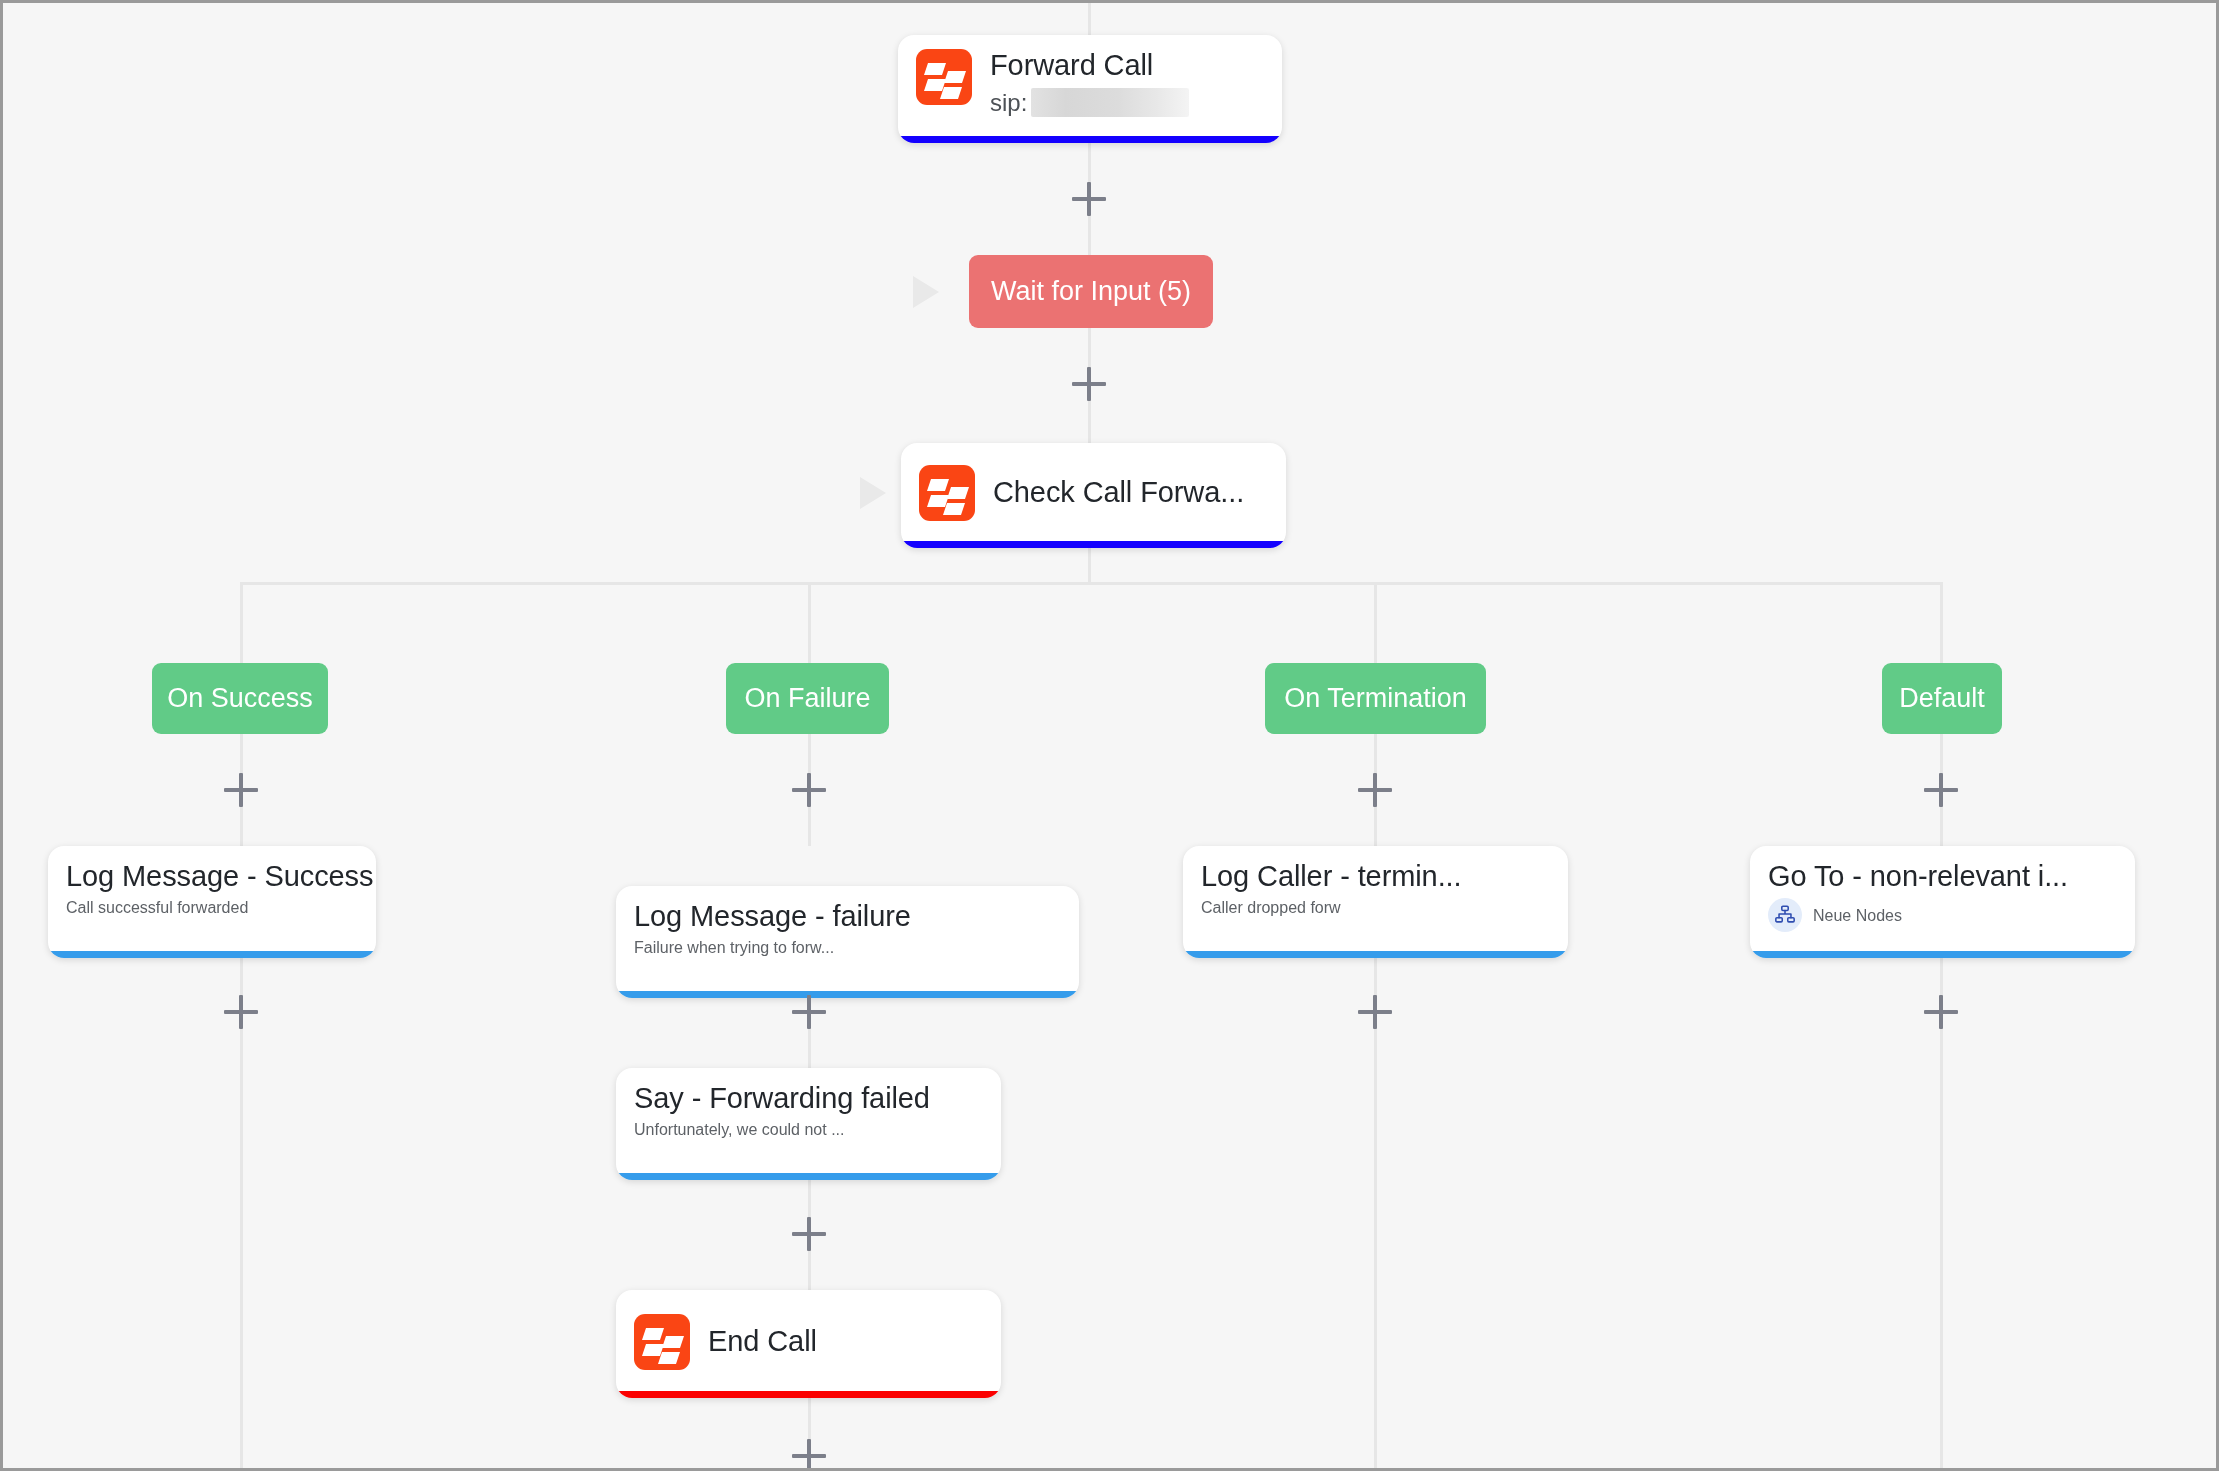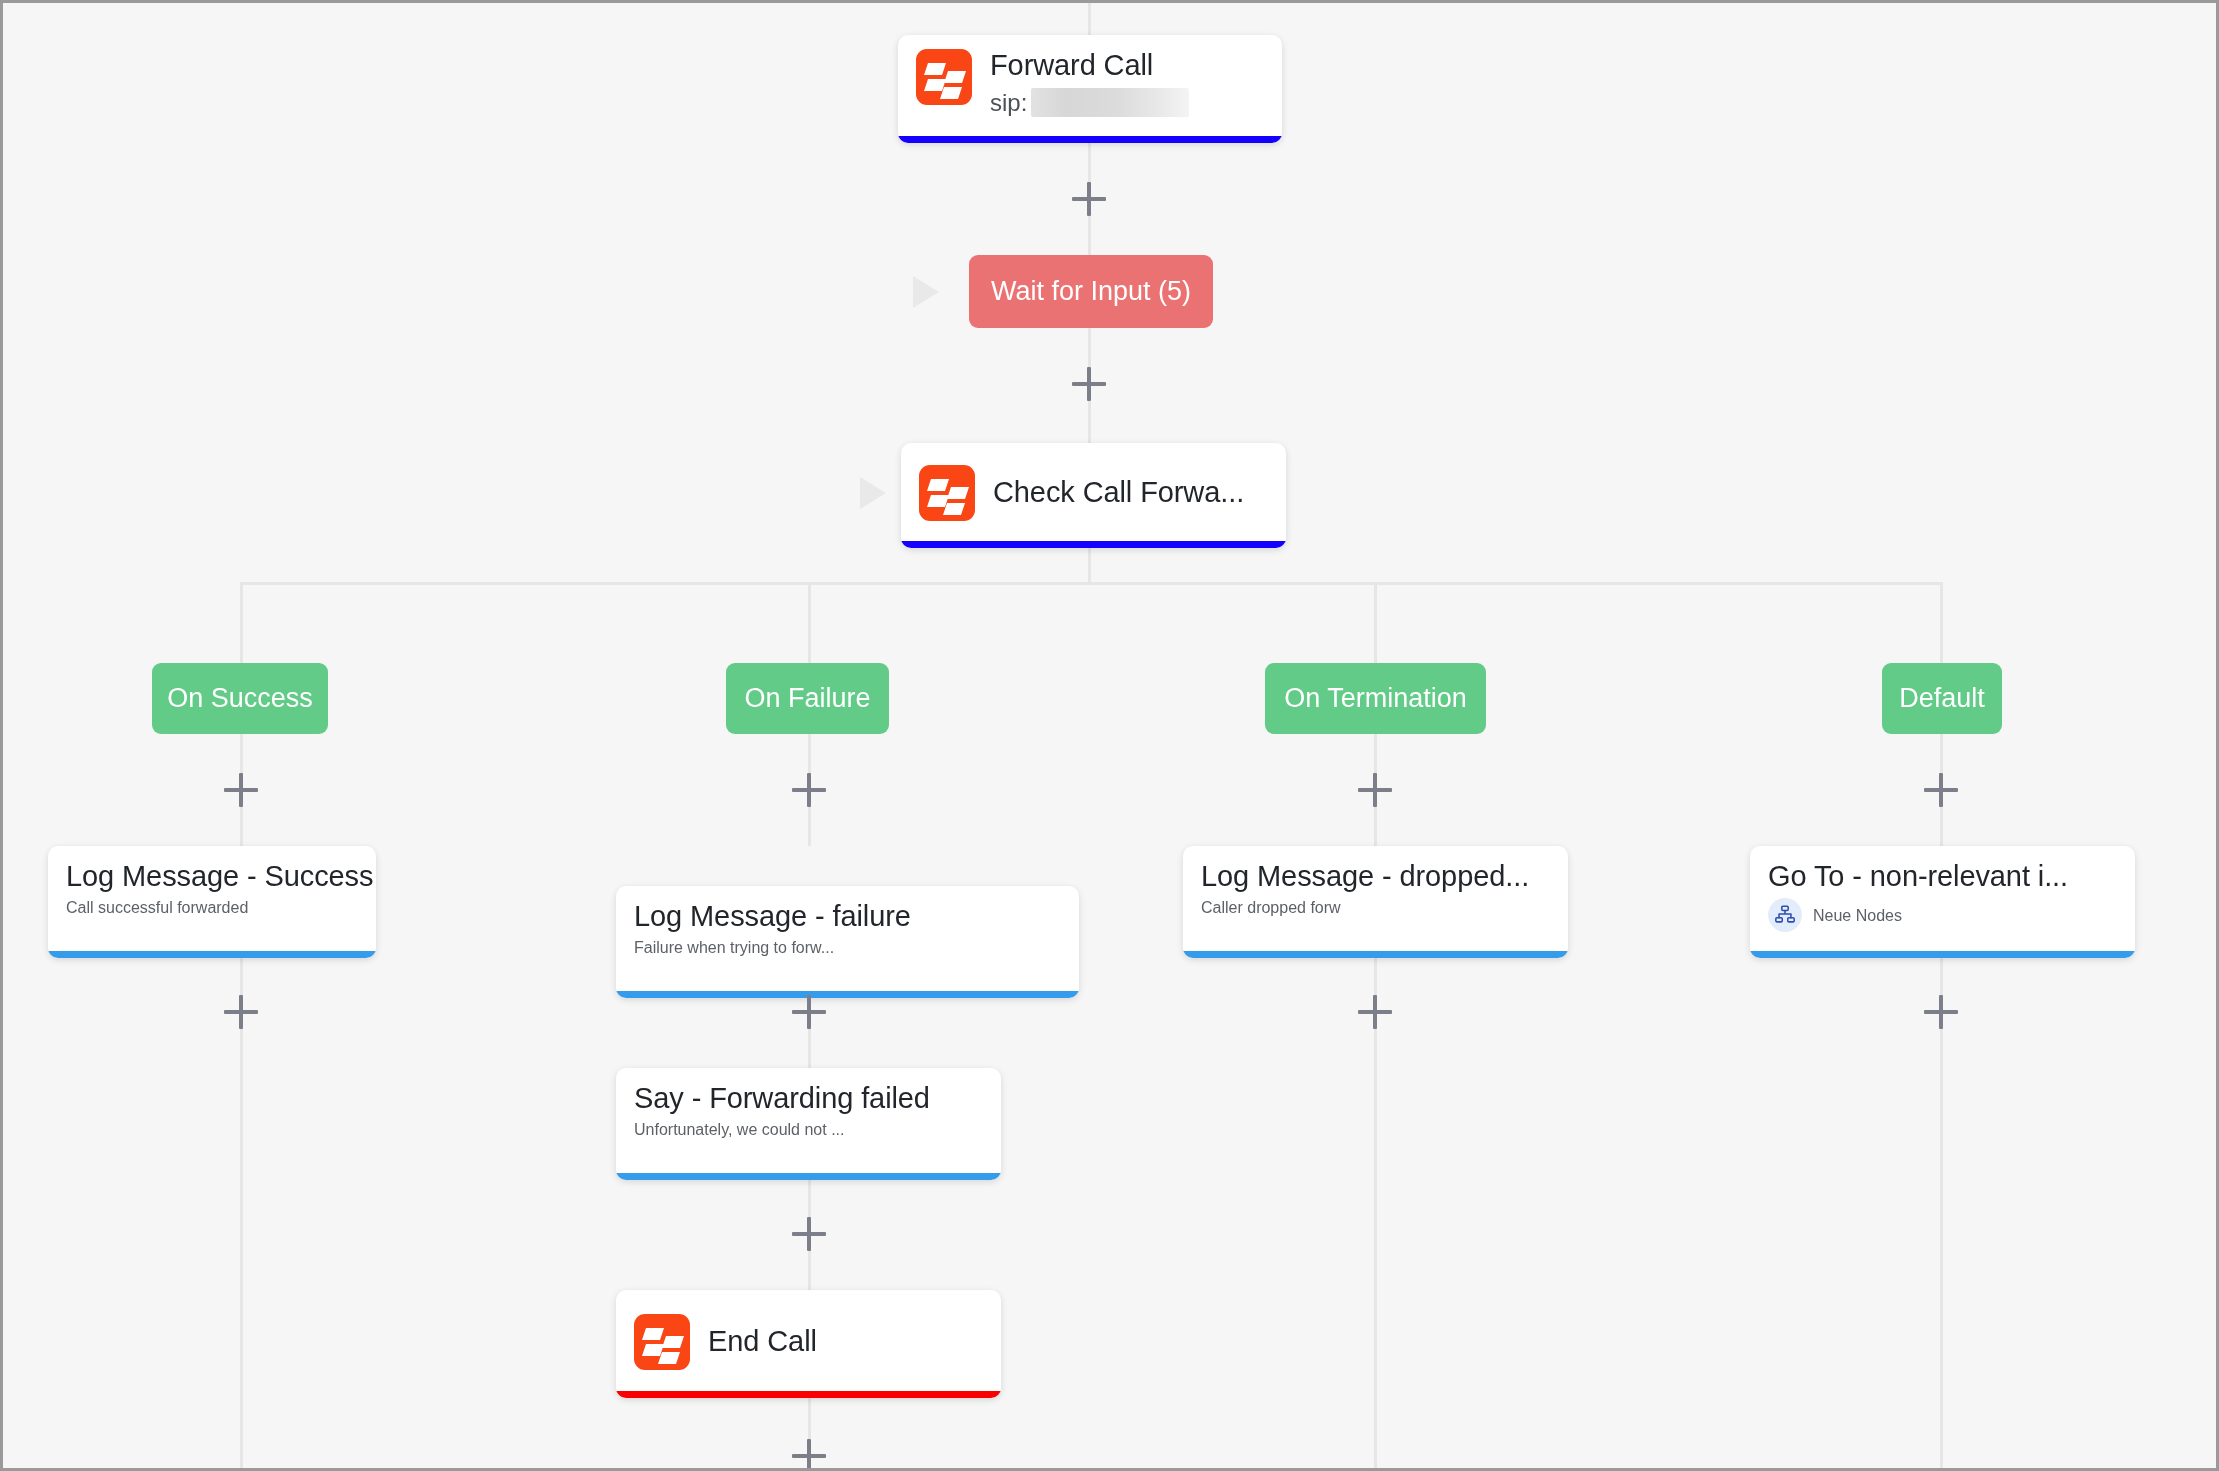--- a/index.html
+++ b/index.html
@@ -65,21 +65,21 @@
     border-top: 16px solid transparent;
     border-bottom: 16px solid transparent;
     border-left: 26px solid #e9e9e9;
     cursor: pointer;
   }
 
   
   .node {
     position: absolute;
     background: #ffffff;
-    border-radius: 10px;
+    border-radius: 16px;
     box-shadow: 0 2px 7px rgba(0,0,0,0.13);
     z-index: 3;
     box-sizing: border-box;
     overflow: hidden;
     cursor: pointer;
   }
   .node-body {
     padding: 14px 18px 12px 18px;
     display: flex;
     align-items: flex-start;
@@ -288,21 +288,21 @@
   <div class="node" style="left:613px; top:883px; width:463px; height:112px;">
     <div class="node-body" style="flex-direction:column;">
       <div class="node-title">Log Message - failure</div>
       <div class="node-sub">Failure when trying to forw...</div>
     </div>
     <div class="node-accent accent-lblue"></div>
   </div>
 
   <div class="node" style="left:1180px; top:843px; width:385px; height:112px;">
     <div class="node-body" style="flex-direction:column;">
-      <div class="node-title">Log Message - dropped...</div>
+      <div class="node-title">Log Caller - termin...</div>
       <div class="node-sub">Caller dropped forw</div>
     </div>
     <div class="node-accent accent-lblue"></div>
   </div>
 
   <div class="node" style="left:1747px; top:843px; width:385px; height:112px;">
     <div class="node-body" style="flex-direction:column;text-align:center;">
       <div class="node-title">Go To - non-relevant i...</div>
       <div class="node-sub">
         <span class="sitemap-chip">

